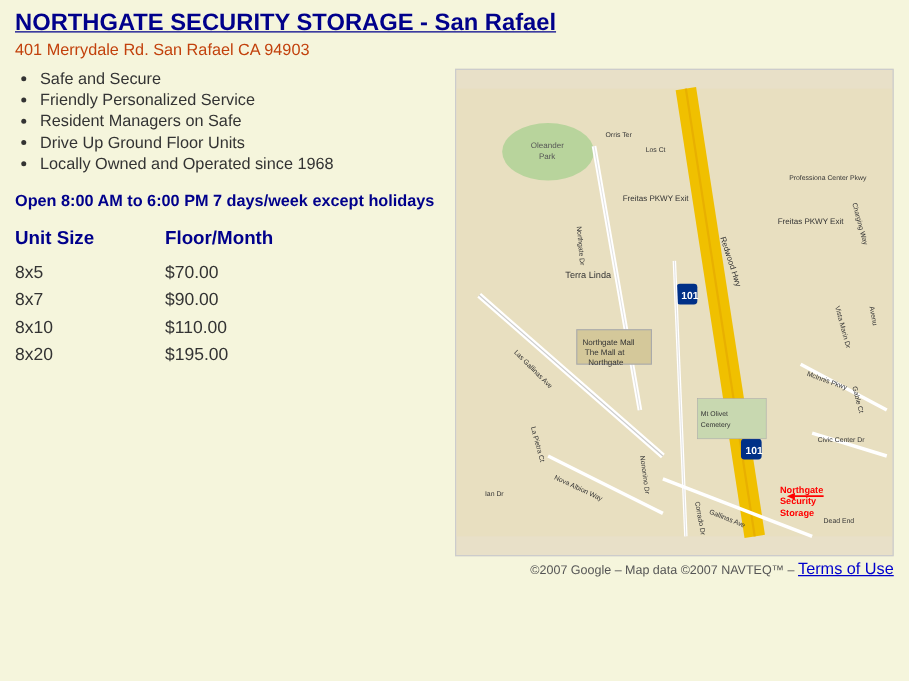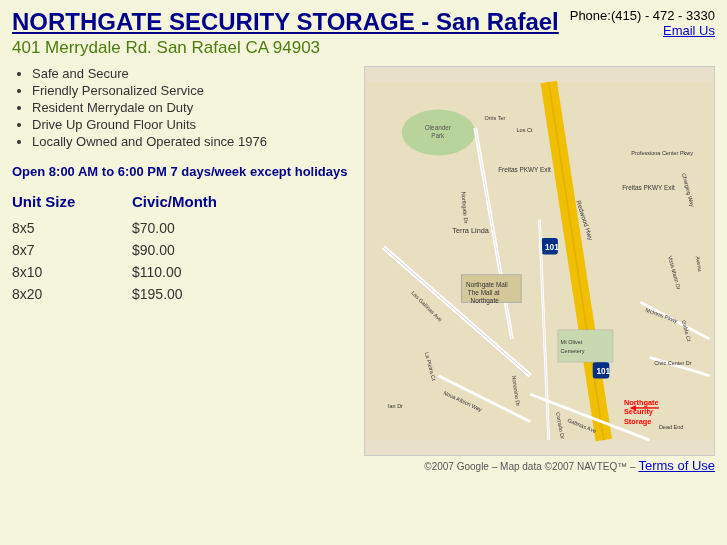--- a/index.html
+++ b/index.html
@@ -17,28 +17,28 @@
       padding: 8px 12px;
     }
     .header-row {
       display: flex;
       justify-content: space-between;
       align-items: flex-start;
       margin-bottom: 4px;
     }
     .header-left {}
     .site-title {
-      font-size: 24px;
+      font-size: 19px;
       font-weight: bold;
       color: #00008b;
       text-decoration: underline;
     }
     .address {
-      font-size: 17px;
-      color: #4d7c0f;
+      font-size: 13px;
+      color: #c2410c;
       margin-top: 2px;
     }
     .header-right {
       text-align: right;
     }
     .phone {
       font-size: 13px;
       color: #000;
     }
     .email-link {
@@ -134,40 +134,36 @@
   </style>
 </head>
 <body>
 
 <div class="page-container">
   <div class="header-row">
     <div class="header-left">
       <div class="site-title">NORTHGATE SECURITY STORAGE - San Rafael</div>
       <div class="address">401 Merrydale Rd. San Rafael CA 94903</div>
     </div>
-    <div class="header-right">
-      <div class="phone">Phone:(415) - 472 - 3330</div>
-      <div class="email-link">Email Us</div>
-    </div>
   </div>
 
   <div class="content-row">
     <div class="left-panel">
       <ul class="features-list">
       <li>Safe and Secure</li>
           <li>Friendly Personalized Service</li>
-          <li>Resident Merrydale on Duty</li>
+          <li>Resident Managers on Safe</li>
           <li>Drive Up Ground Floor Units</li>
-          <li>Locally Owned and Operated since 1976</li>
+          <li>Locally Owned and Operated since 1968</li>
         </ul>
       <div class="hours-text">Open 8:00 AM to 6:00 PM 7 days/week except holidays</div>
       <div class="pricing-table">
         <div class="pricing-header">
           <div class="col-unit">Unit Size</div>
-          <div class="col-rate">Civic/Month</div>
+          <div class="col-rate">Floor/Month</div>
         </div>
         <div id="pricing-rows">
             <div class="pricing-row">
       <div class="unit-size">8x5</div>
       <div class="unit-rate">$70.00</div>
     </div>
             <div class="pricing-row">
       <div class="unit-size">8x7</div>
       <div class="unit-rate">$90.00</div>
     </div>

